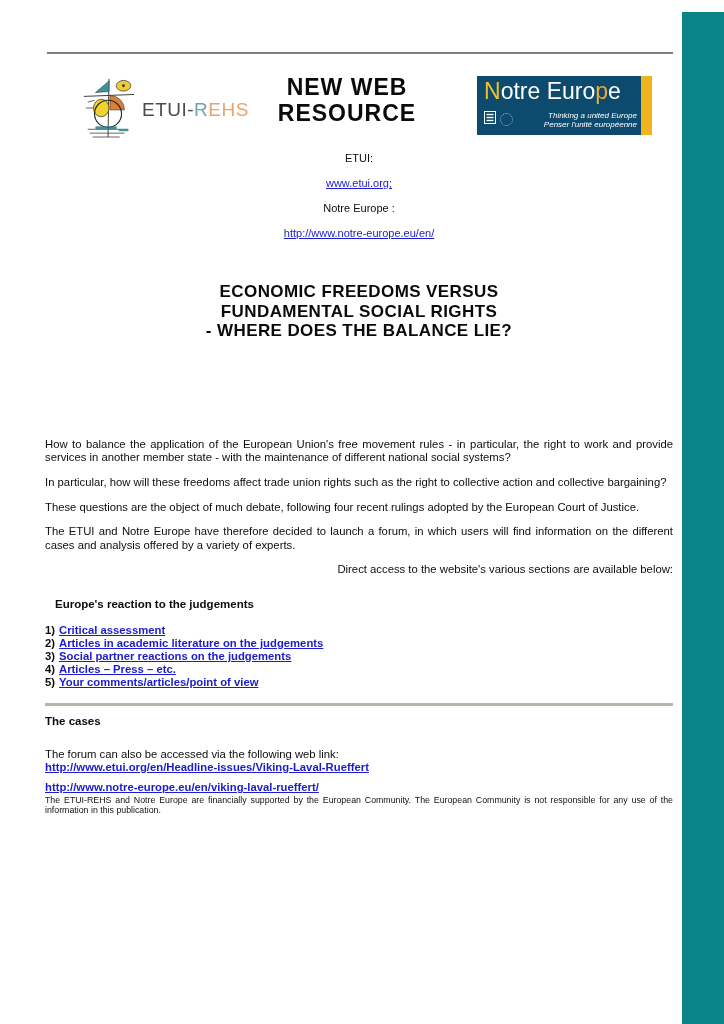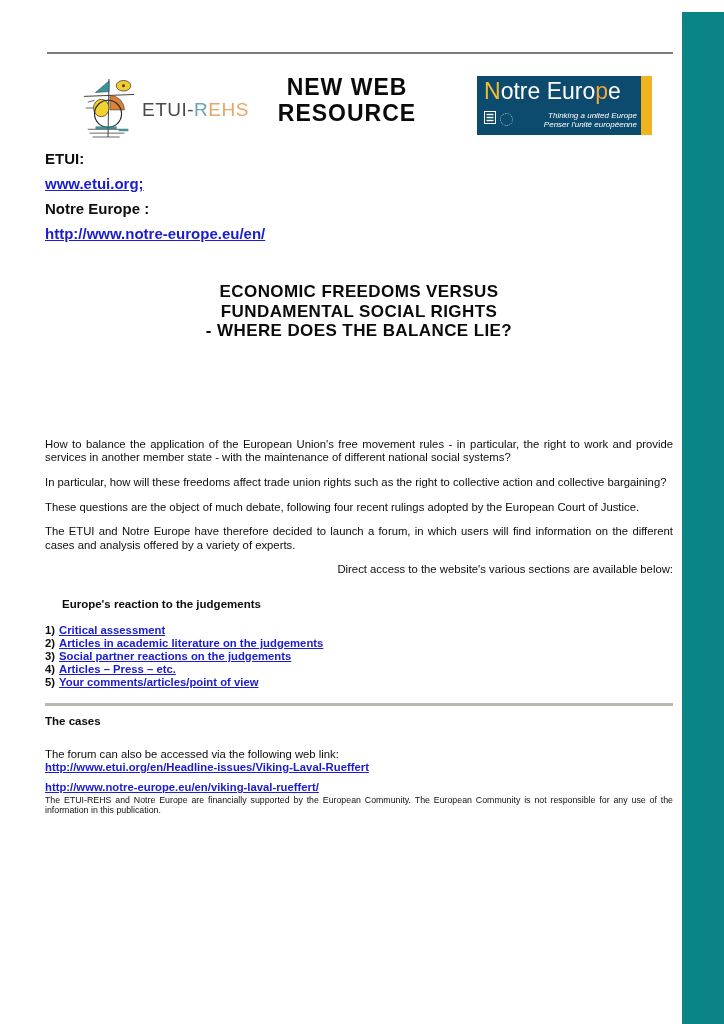--- a/index.html
+++ b/index.html
@@ -55,21 +55,21 @@
   }
   .ne-icons { position: absolute; left: 7px; bottom: 7px; display: flex; align-items: center; gap: 4px; }
   .ne-stars {
     width: 11px; height: 11px; border: 1px dotted #dfe6f2;
     border-radius: 50%; opacity: 0.75;
   }
 
   
   .intro {
     position: absolute; left: 45px; top: 152px; width: 628px;
-    font-size: 15px; font-weight: bold; line-height: 13px;
+    text-align: center; font-size: 11px; font-weight: normal; line-height: 13px;
   }
   .intro > div { margin-bottom: 12px; }
 
   a.lnk, .lnk {
     color: #1b1bd0; text-decoration: underline; cursor: pointer;
   }
 
   
   .main-heading {
     position: absolute; left: 45px; top: 282px; width: 628px;
@@ -78,21 +78,21 @@
   }
 
   
   .content {
     position: absolute; left: 45px; top: 438px; width: 628px;
     font-size: 11.3px; line-height: 13.2px;
   }
   .content p { margin: 0 0 11.5px 0; text-align: justify; }
   .content p.no-just { text-align: right; }
 
-  .sec-heading { font-weight: bold; font-size: 11.5px; margin: 22px 0 12px 17px; }
+  .sec-heading { font-weight: bold; font-size: 11.5px; margin: 22px 0 12px 10px; }
   .sec-heading.first { margin-top: 22px; }
 
   .num-list div { line-height: 13.2px; }
   .num { color: #0d0d0d; margin-right: 4px; font-weight: bold; }
   .num-list .lnk { font-weight: bold; }
 
   .divider { margin-top: 13px; height: 3px; background: #b9b6ae; }
 
   .cases-heading { font-weight: bold; font-size: 11.5px; margin: 9px 0 12px 0; }
   .case-links div { line-height: 13.8px; font-weight: bold; }

